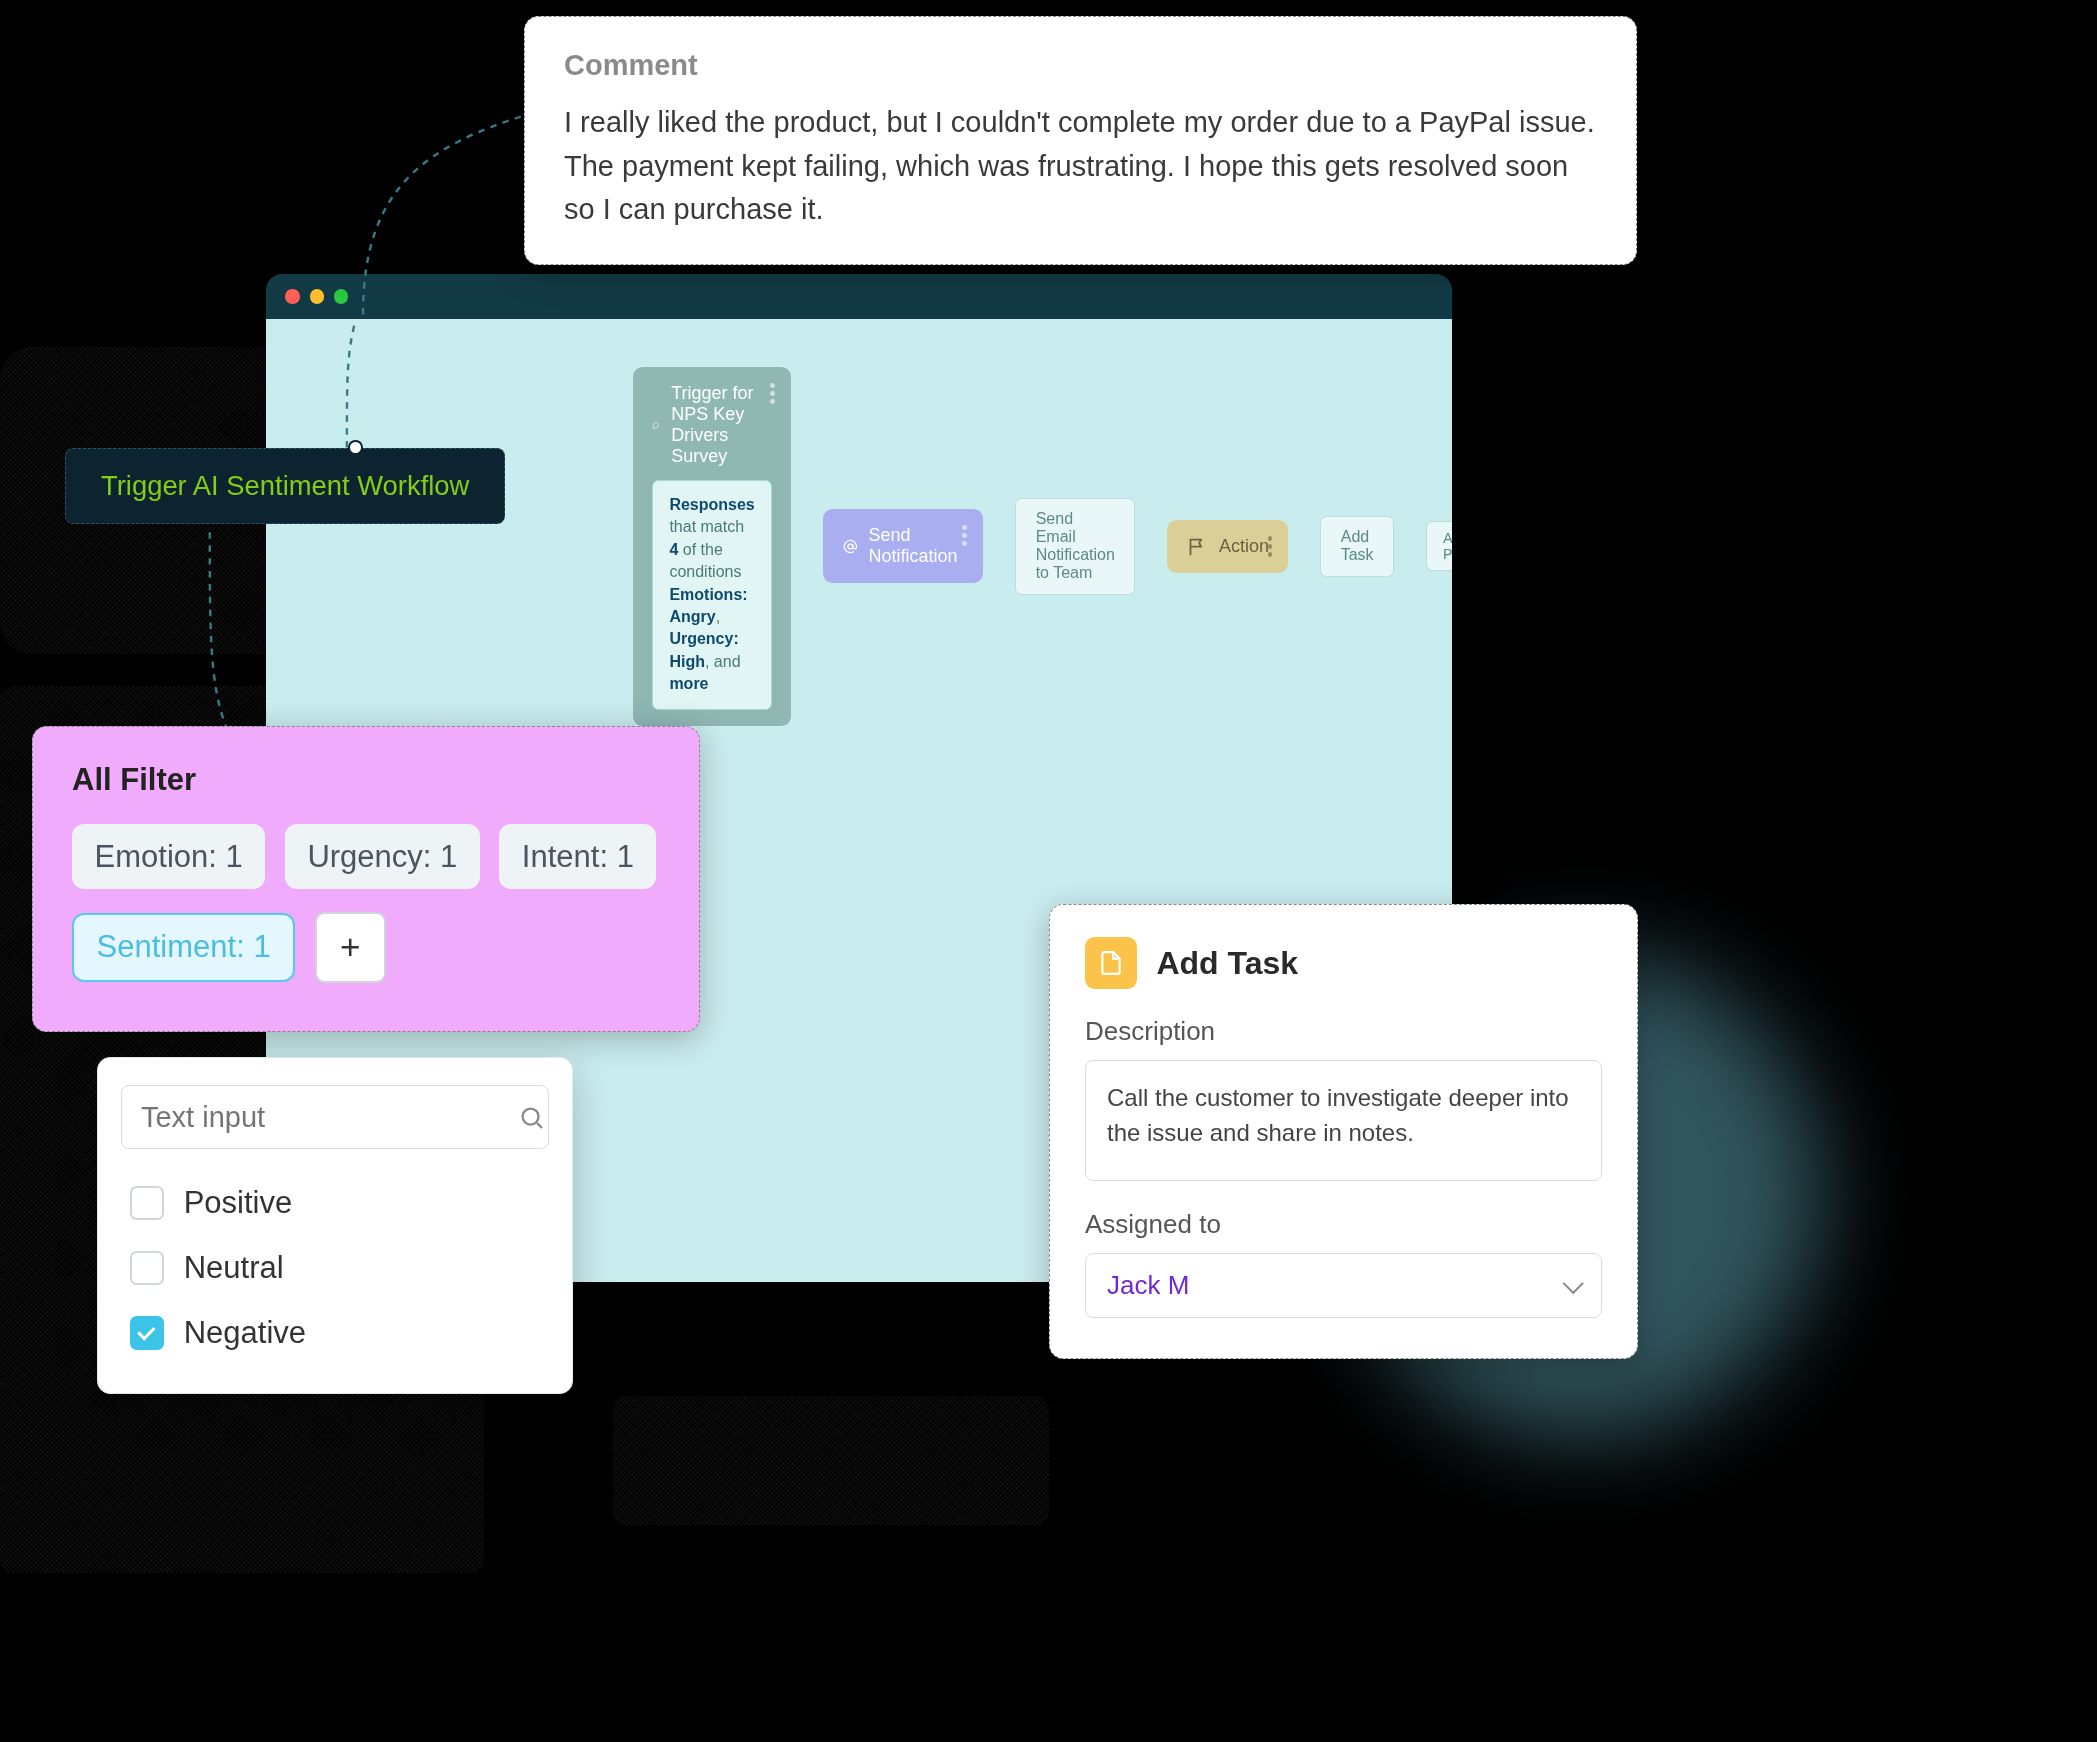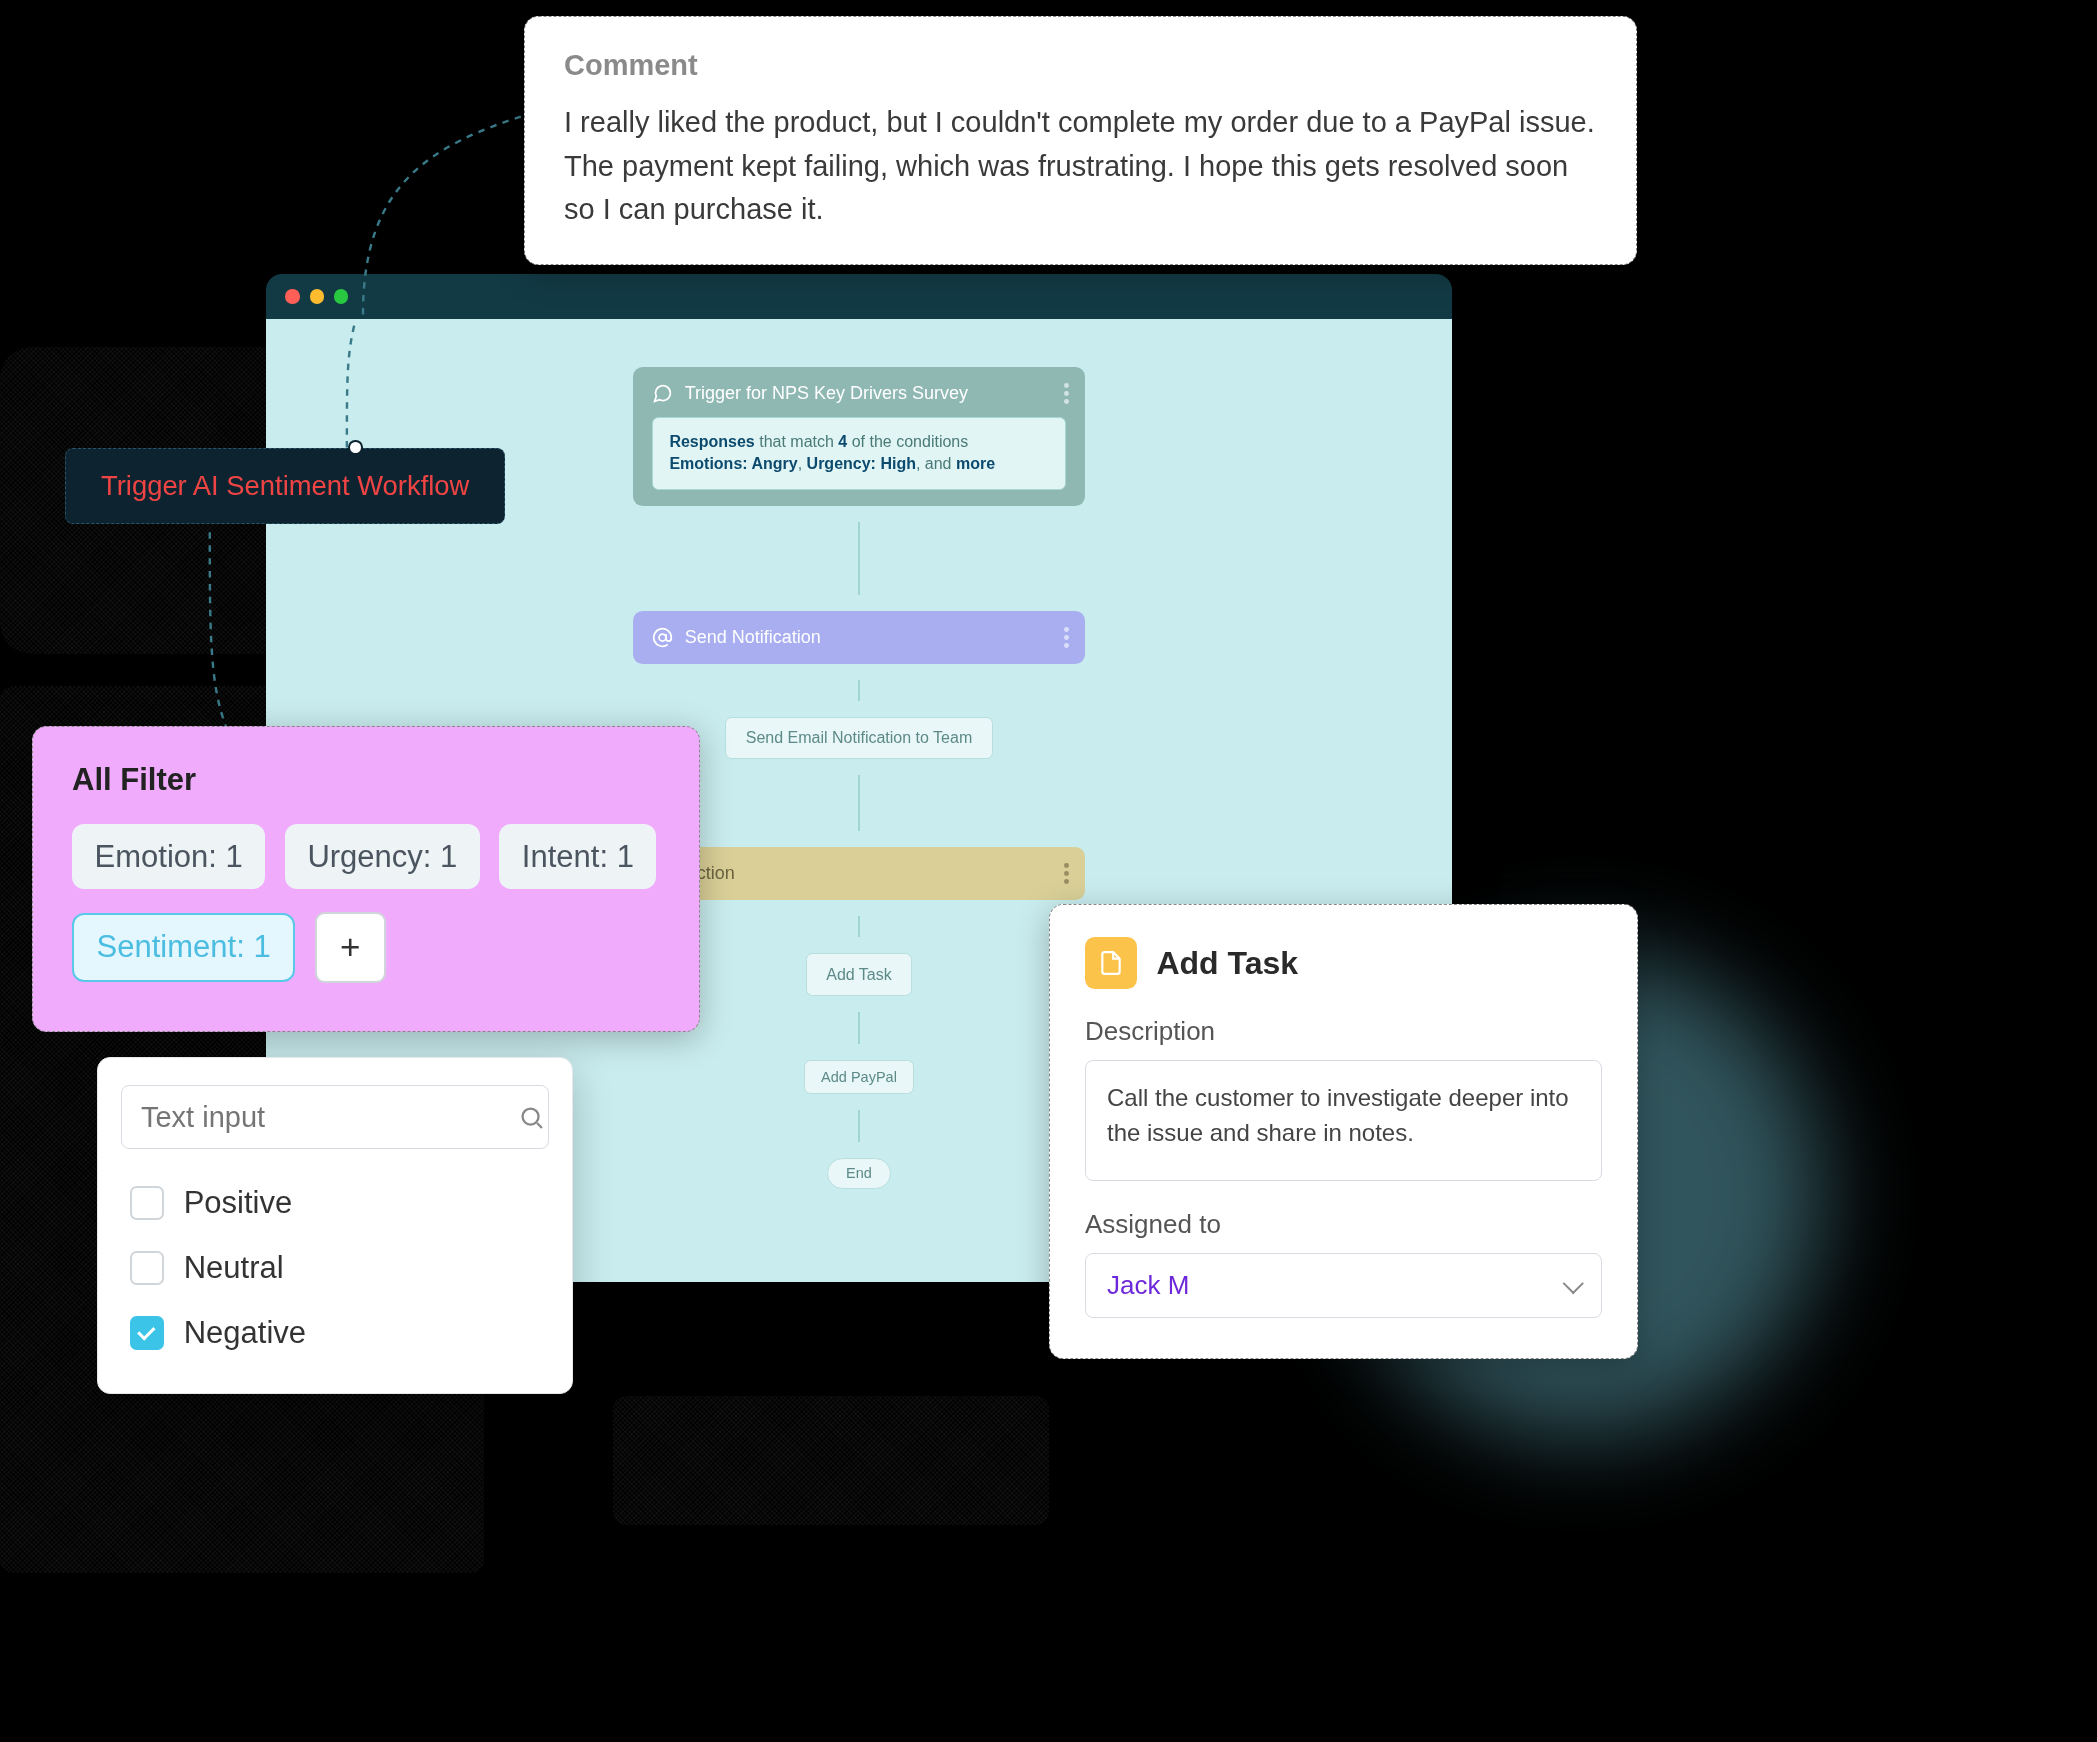--- a/index.html
+++ b/index.html
@@ -53,21 +53,21 @@
     background: #c9ecee;
     position: relative;
     padding-top: 48px;
   }
 
   
   .wf-stack {
     width: 452px;
     margin: 0 auto;
     display: flex;
-    flex-direction: column;
+    flex-direction: row;
     align-items: center;
     gap: 16px;
   }
   .wf-card {
     width: 452px;
     border-radius: 9.7px;
     padding: 16px 19.4px;
     position: relative;
   }
   .wf-header {
@@ -115,21 +115,21 @@
 
   
   .trigger-label {
     position: absolute;
     left: 65px;
     top: 448px;
     background: #0d2430;
     border: 1.6px dashed #2a5568;
     border-radius: 8px;
     padding: 21px 35px;
-    color: #ef4444;
+    color: #84cc16;
     font-size: 27.4px;
     font-weight: 400;
   }
   .trigger-dot {
     position: absolute;
     width: 14.5px; height: 14.5px;
     background: #fff;
     border: 2.4px solid #0d2430;
     border-radius: 50%;
   }

